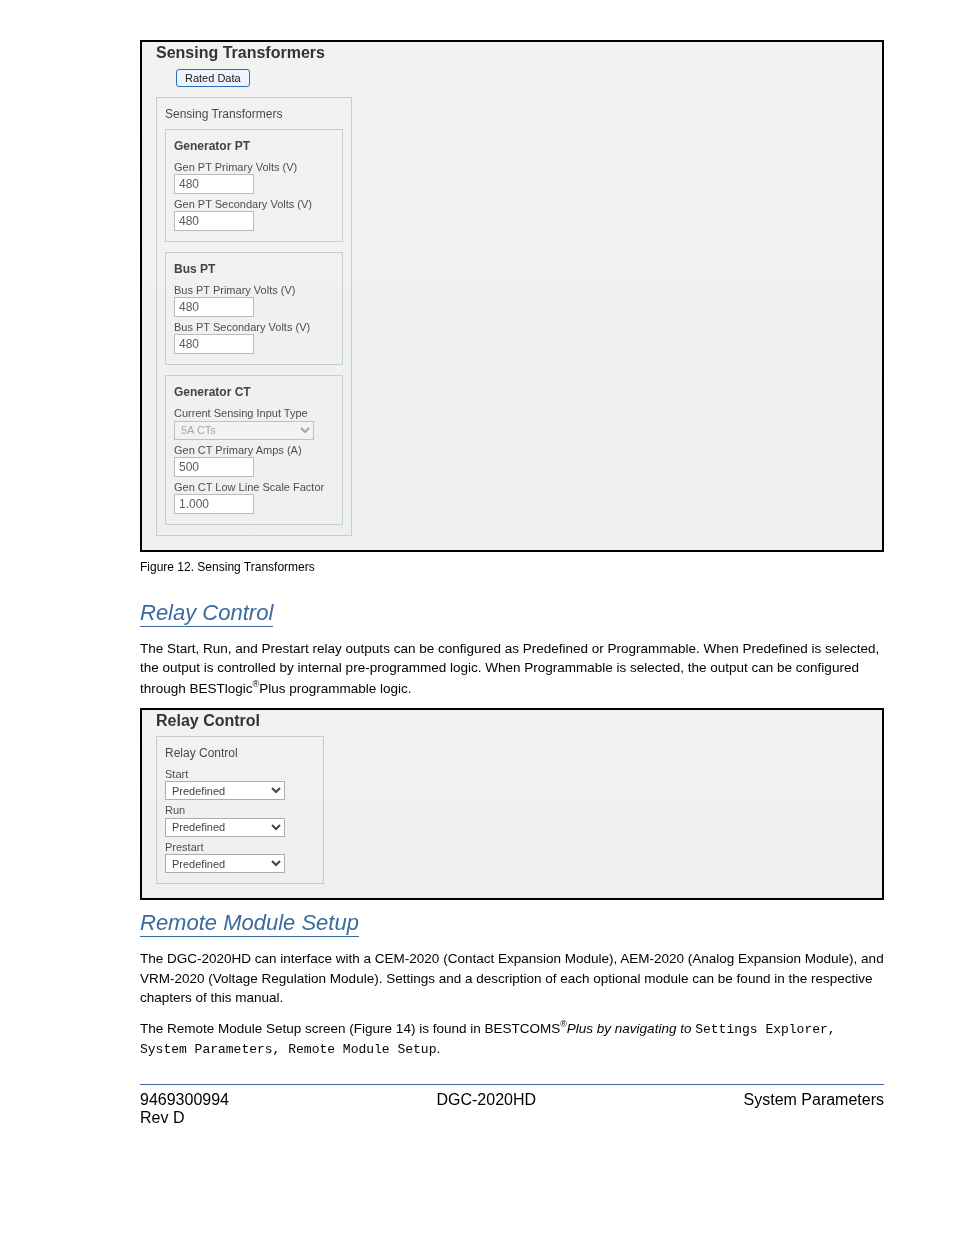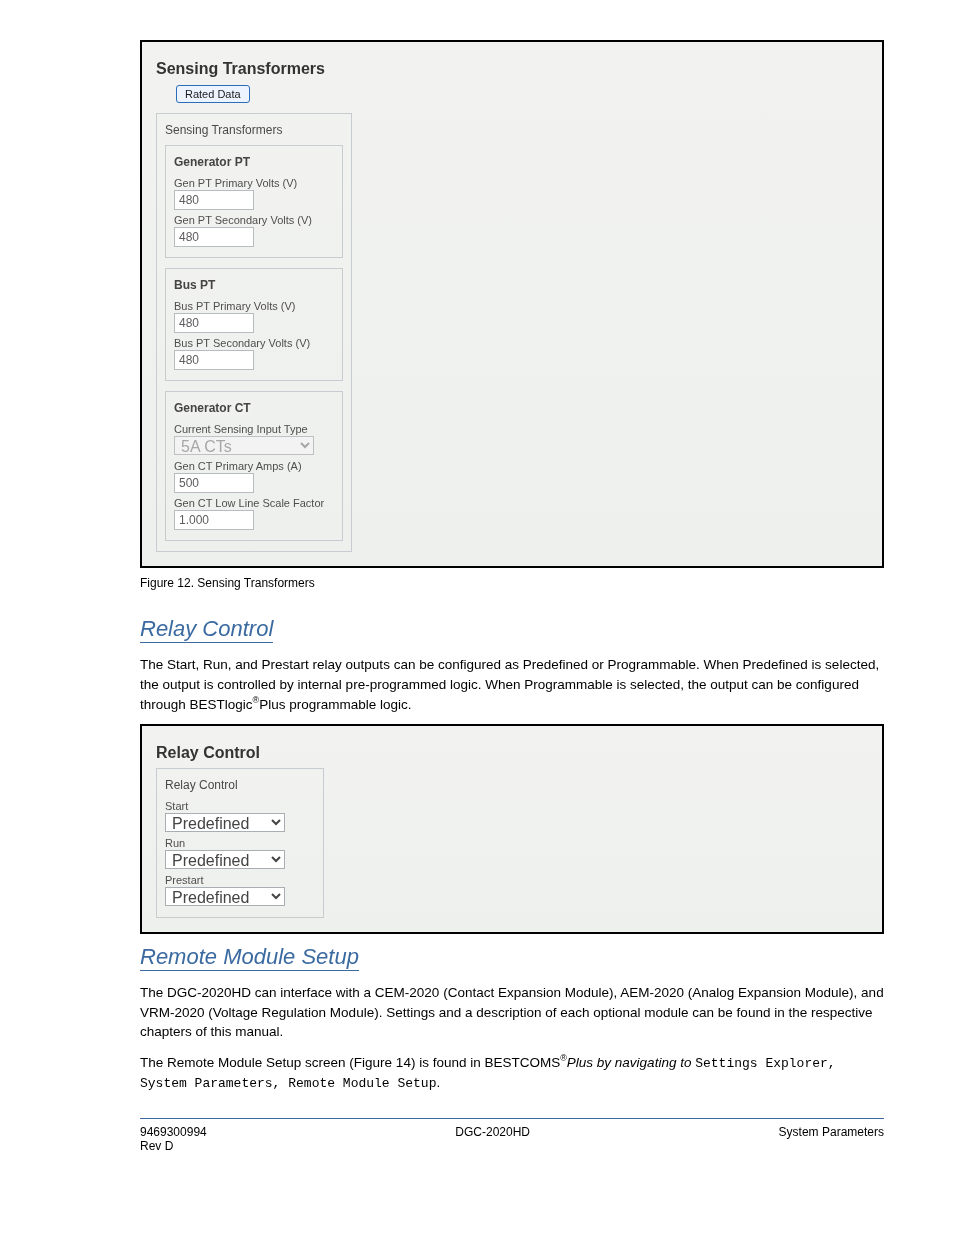--- a/index.html
+++ b/index.html
@@ -16,21 +16,21 @@
     padding: 0 0 40px 0;
   }
   .content {
     padding: 40px 70px 0 140px;
   }
 
   
   .panel-outer {
     border: 2px solid #000;
     background: linear-gradient(to bottom, #f2f3f1, #eef0ee);
-    padding: 18px 14px 14px 14px;
+    padding: 2px 14px 14px 14px;
     box-sizing: border-box;
   }
   .panel-title {
     font-size: 16px;
     color: #333;
     font-weight: bold;
     margin: 0 0 6px 0;
     font-family: Arial, sans-serif;
   }
   .pill-button {
@@ -58,21 +58,21 @@
     font-size: 12px;
     padding: 1px 4px;
     color: #5d5d5d;
     box-sizing: content-box;
   }
   .select-input {
     width: 140px;
     height: 19px;
     border: 1px solid #a9aeb2;
     background: #fff;
-    font-size: 16px;
+    font-size: 11px;
     color: #444;
     padding: 0 2px;
     box-sizing: border-box;
   }
   .select-input.disabled {
     background: #f4f4f4;
     color: #888;
   }
   .outer-group {
     border: 1px solid #c7ccd0;
@@ -105,21 +105,21 @@
   .sup { font-size: 9px; vertical-align: super; }
   .nav-path {
     font-family: "Courier New", monospace;
     font-size: 13px;
   }
 
   .footer-line {
     border-top: 1px solid #3b6aa0;
     margin: 24px 70px 0 140px;
     padding-top: 6px;
-    font-size: 12px;
+    font-size: 16px;
     display: flex;
     justify-content: space-between;
     color: #000;
   }
 
   
   .inner-fieldset {
     border: 1px solid #c7ccd0;
     padding: 6px 8px 10px 8px;
     margin-top: 10px;

